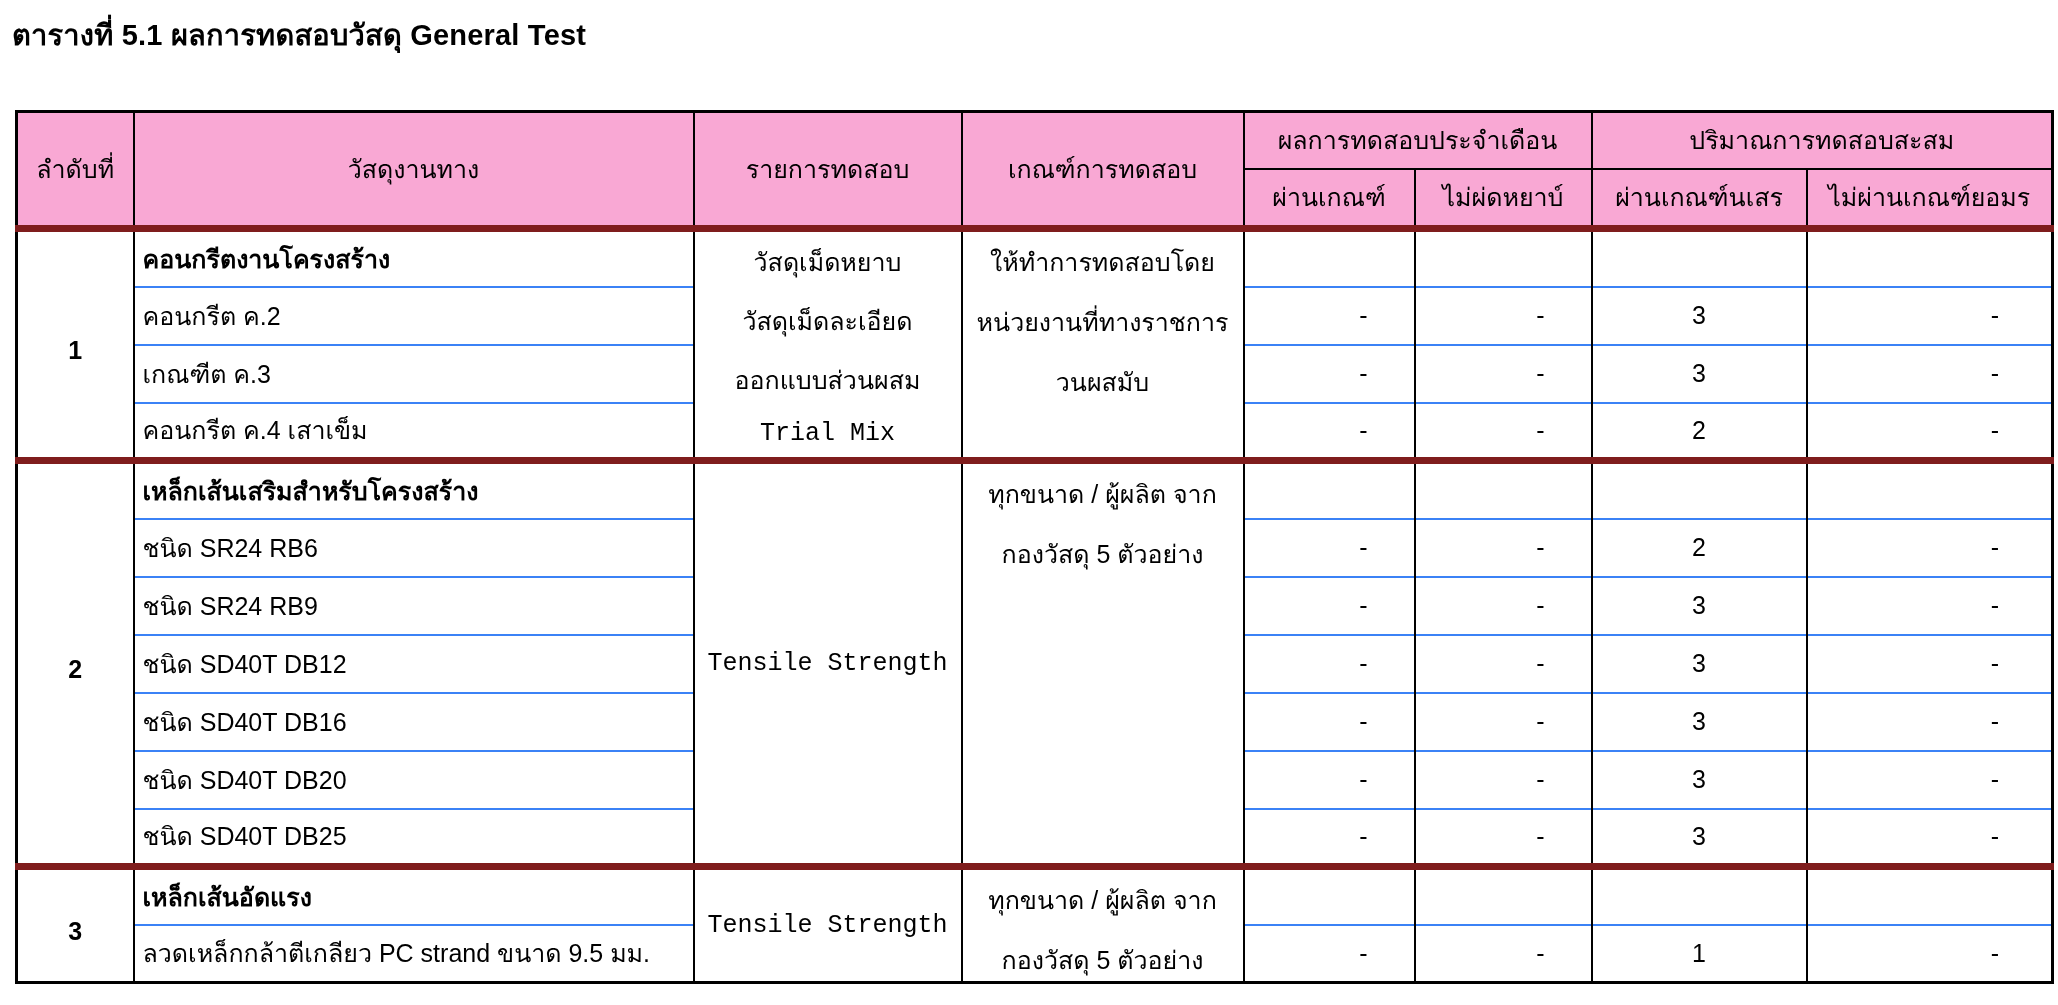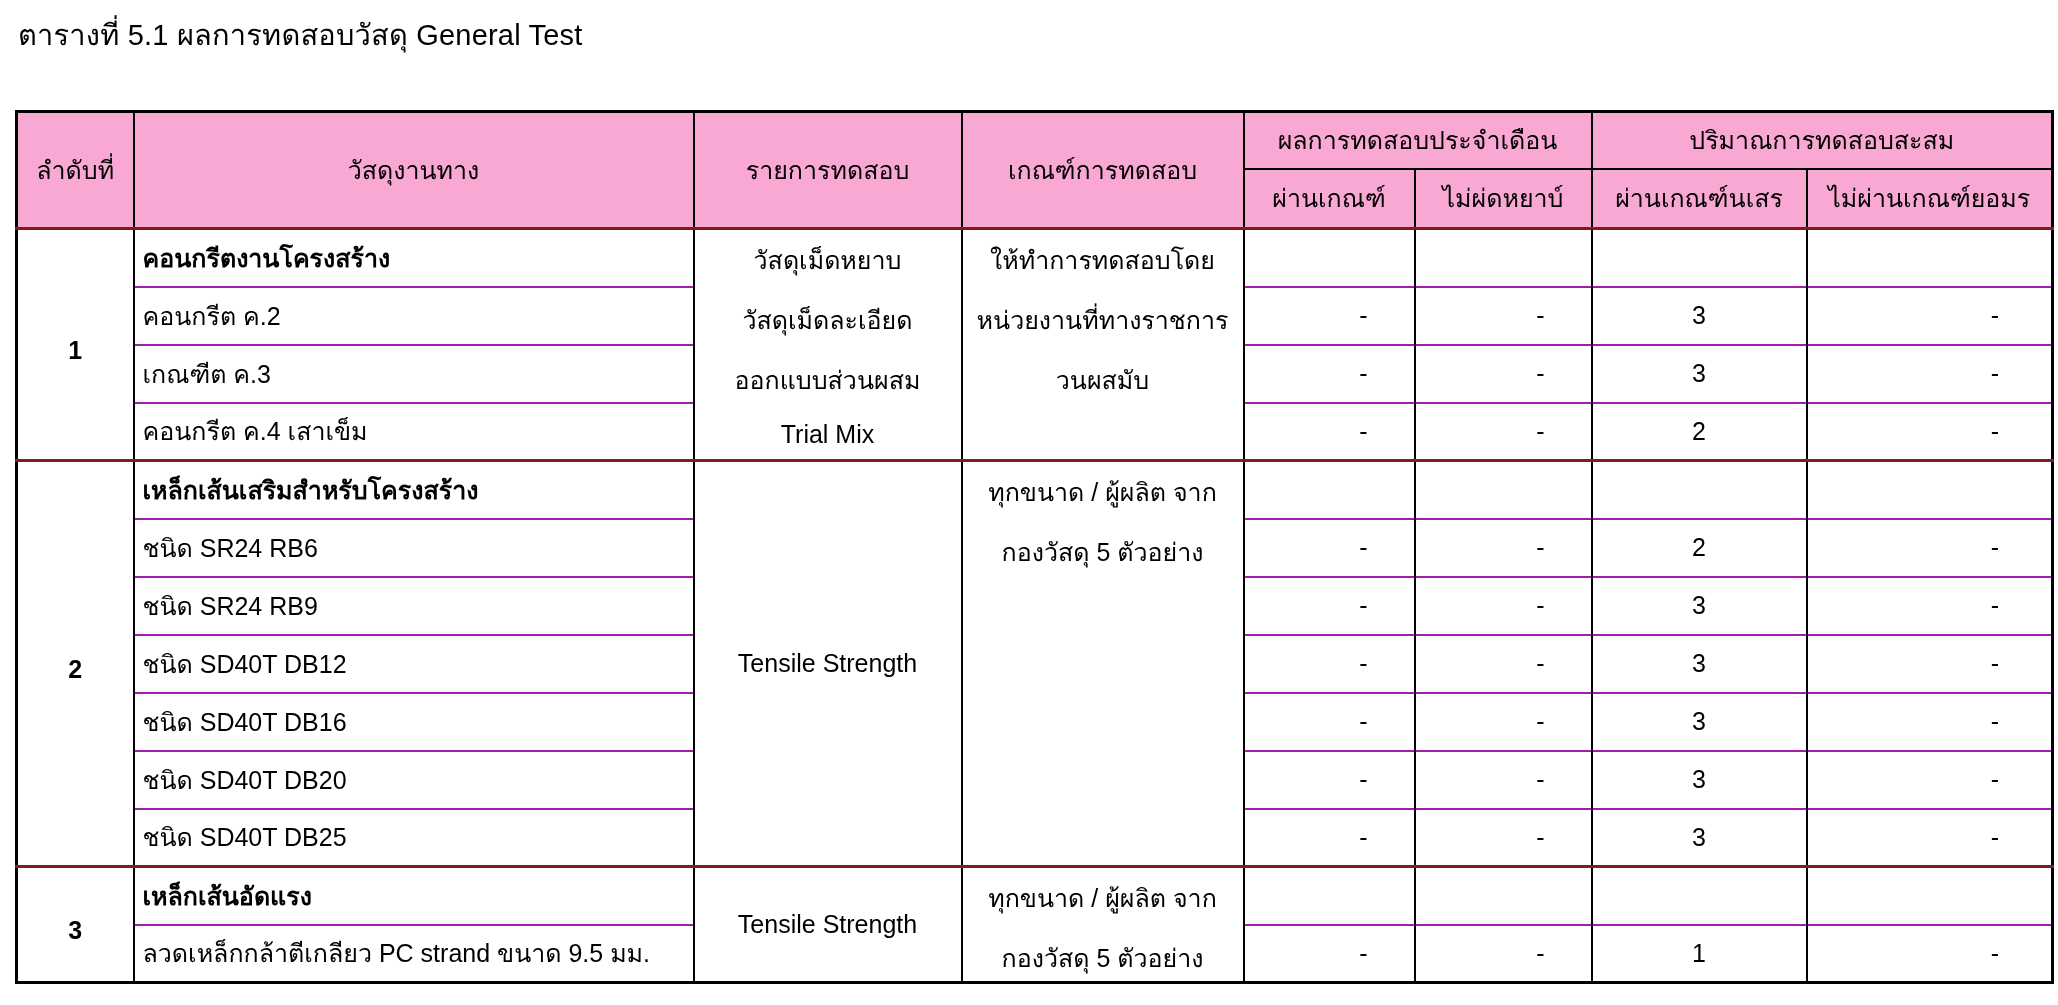--- a/index.html
+++ b/index.html
@@ -7,23 +7,23 @@
     width: 2058px; height: 1005px;
     background: #ffffff;
     font-family: "Liberation Sans", "DejaVu Sans", sans-serif;
     color: #000;
     overflow: hidden;
   }
   .page { position: relative; width: 2058px; height: 1005px; }
 
   .doc-title {
     position: absolute;
-    left: 18px; top: 12px;
+    left: 12px; top: 12px;
     font-size: 29px;
-    font-weight: normal;
+    font-weight: bold;
     letter-spacing: 0.2px;
     white-space: nowrap;
     text-align: right;
   }
 
   table.gt {
     position: absolute;
     left: 15px; top: 110px;
     width: 2036px;
     border-collapse: collapse;
@@ -41,42 +41,42 @@
     font-weight: normal;
     text-align: center;
     padding: 2px 4px;
   }
   .gt thead tr.hrow-1 { height: 57px; }
   .gt thead tr.hrow-2 { height: 60px; }
   .gt tbody tr { height: 58px; }
 
   
   .gt tbody td { border-top: 0; border-bottom: 0; background: #fff; }
-  .gt tbody tr.sub-row td { border-top: 2px solid #a21caf; }
-  .gt tbody tr.section-start td { border-top: 3px solid #7f1d1d; }
+  .gt tbody tr.sub-row td { border-top: 2px solid #3b82f6; }
+  .gt tbody tr.section-start td { border-top: 7px solid #7f1d1d; }
 
   .no-cell {
     text-align: center;
     vertical-align: top;
     padding-top: 11px;
     font-weight: bold;
   }
   .mat-cell { text-align: left; padding: 2px 6px 2px 8px; white-space: nowrap; }
   .mat-cell.b { font-weight: bold; }
 
   .merged-cell { position: relative; padding: 0; }
   .fill {
     position: absolute; top: 0; left: 0; right: 0; bottom: 0;
     display: flex; flex-direction: column;
     align-items: center; text-align: center;
   }
   .fill.spread { justify-content: space-around; }
   .fill.center-lines { }
   .fill.center-lines > div { height: 60px; line-height: 60px; white-space: nowrap; }
-  .fill.spread > div { white-space: nowrap; }
+  .fill.spread > div { white-space: nowrap; font-family: Liberation Mono, monospace; }
 
   .val-r { text-align: right; padding-right: 46px; }
   .val-r.last { padding-right: 52px; }
   .val-c { text-align: center; }
 </style>
 </head>
 <body>
 
 <div class="page">
 

